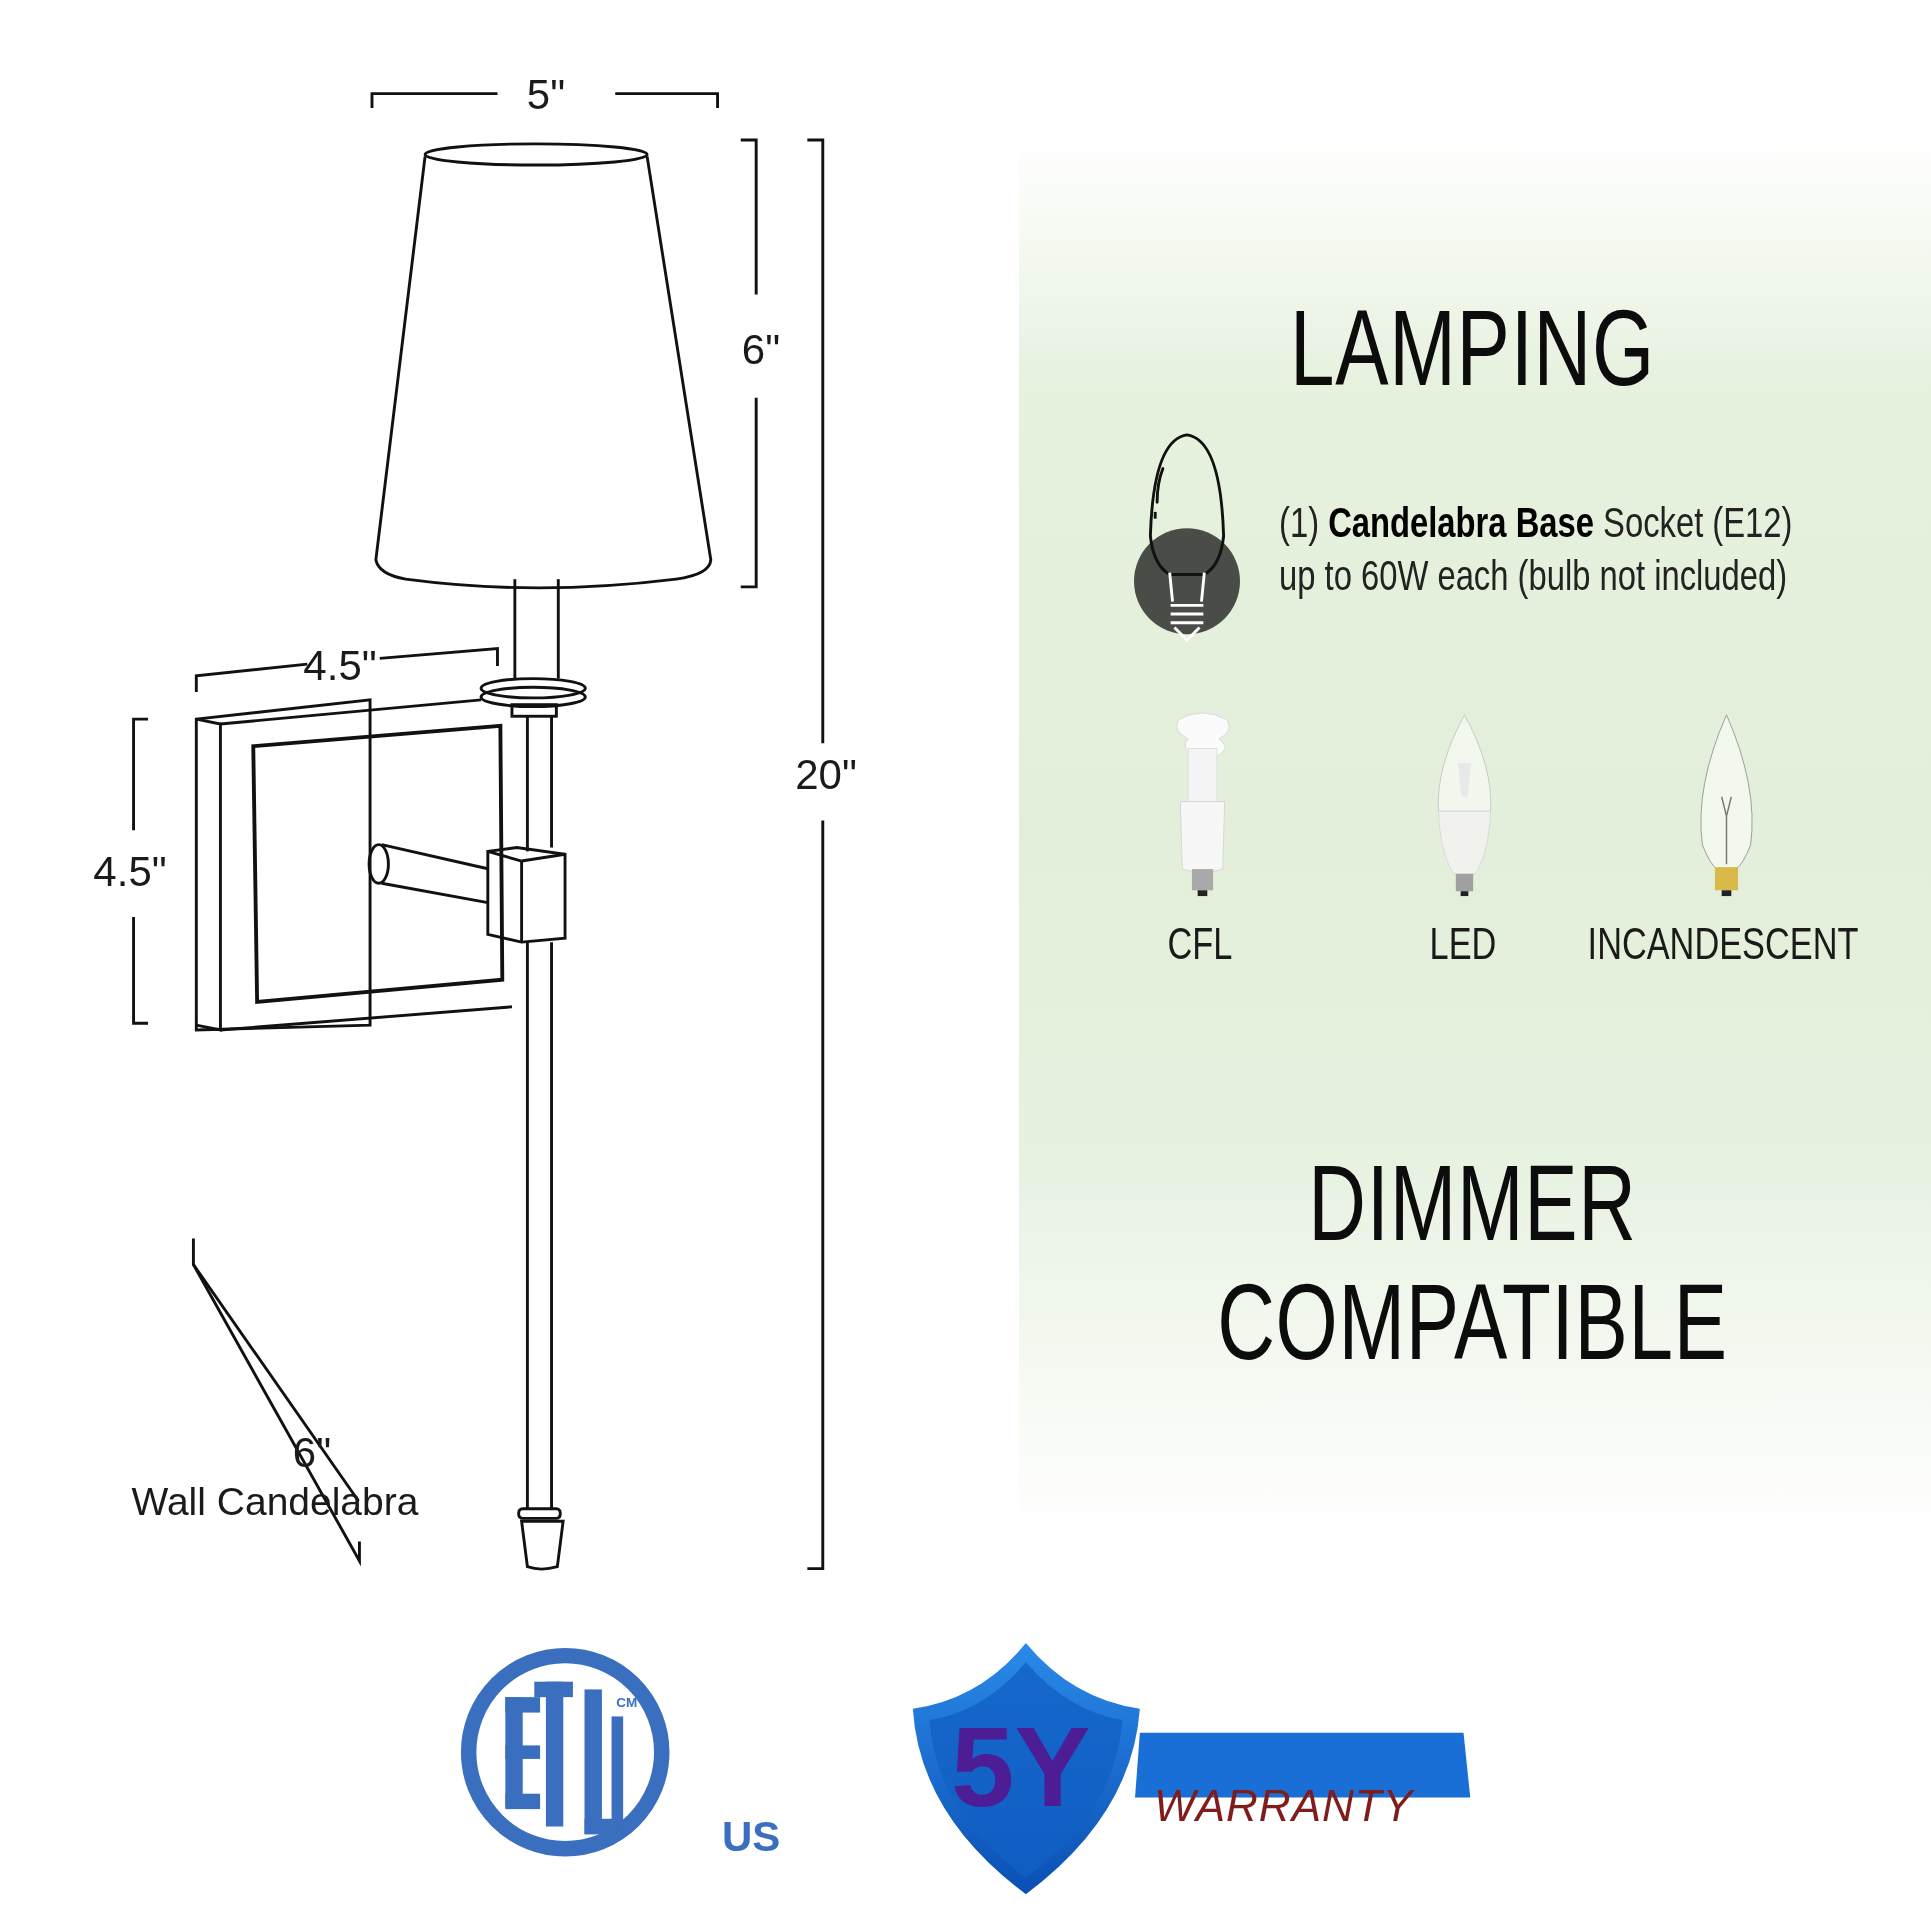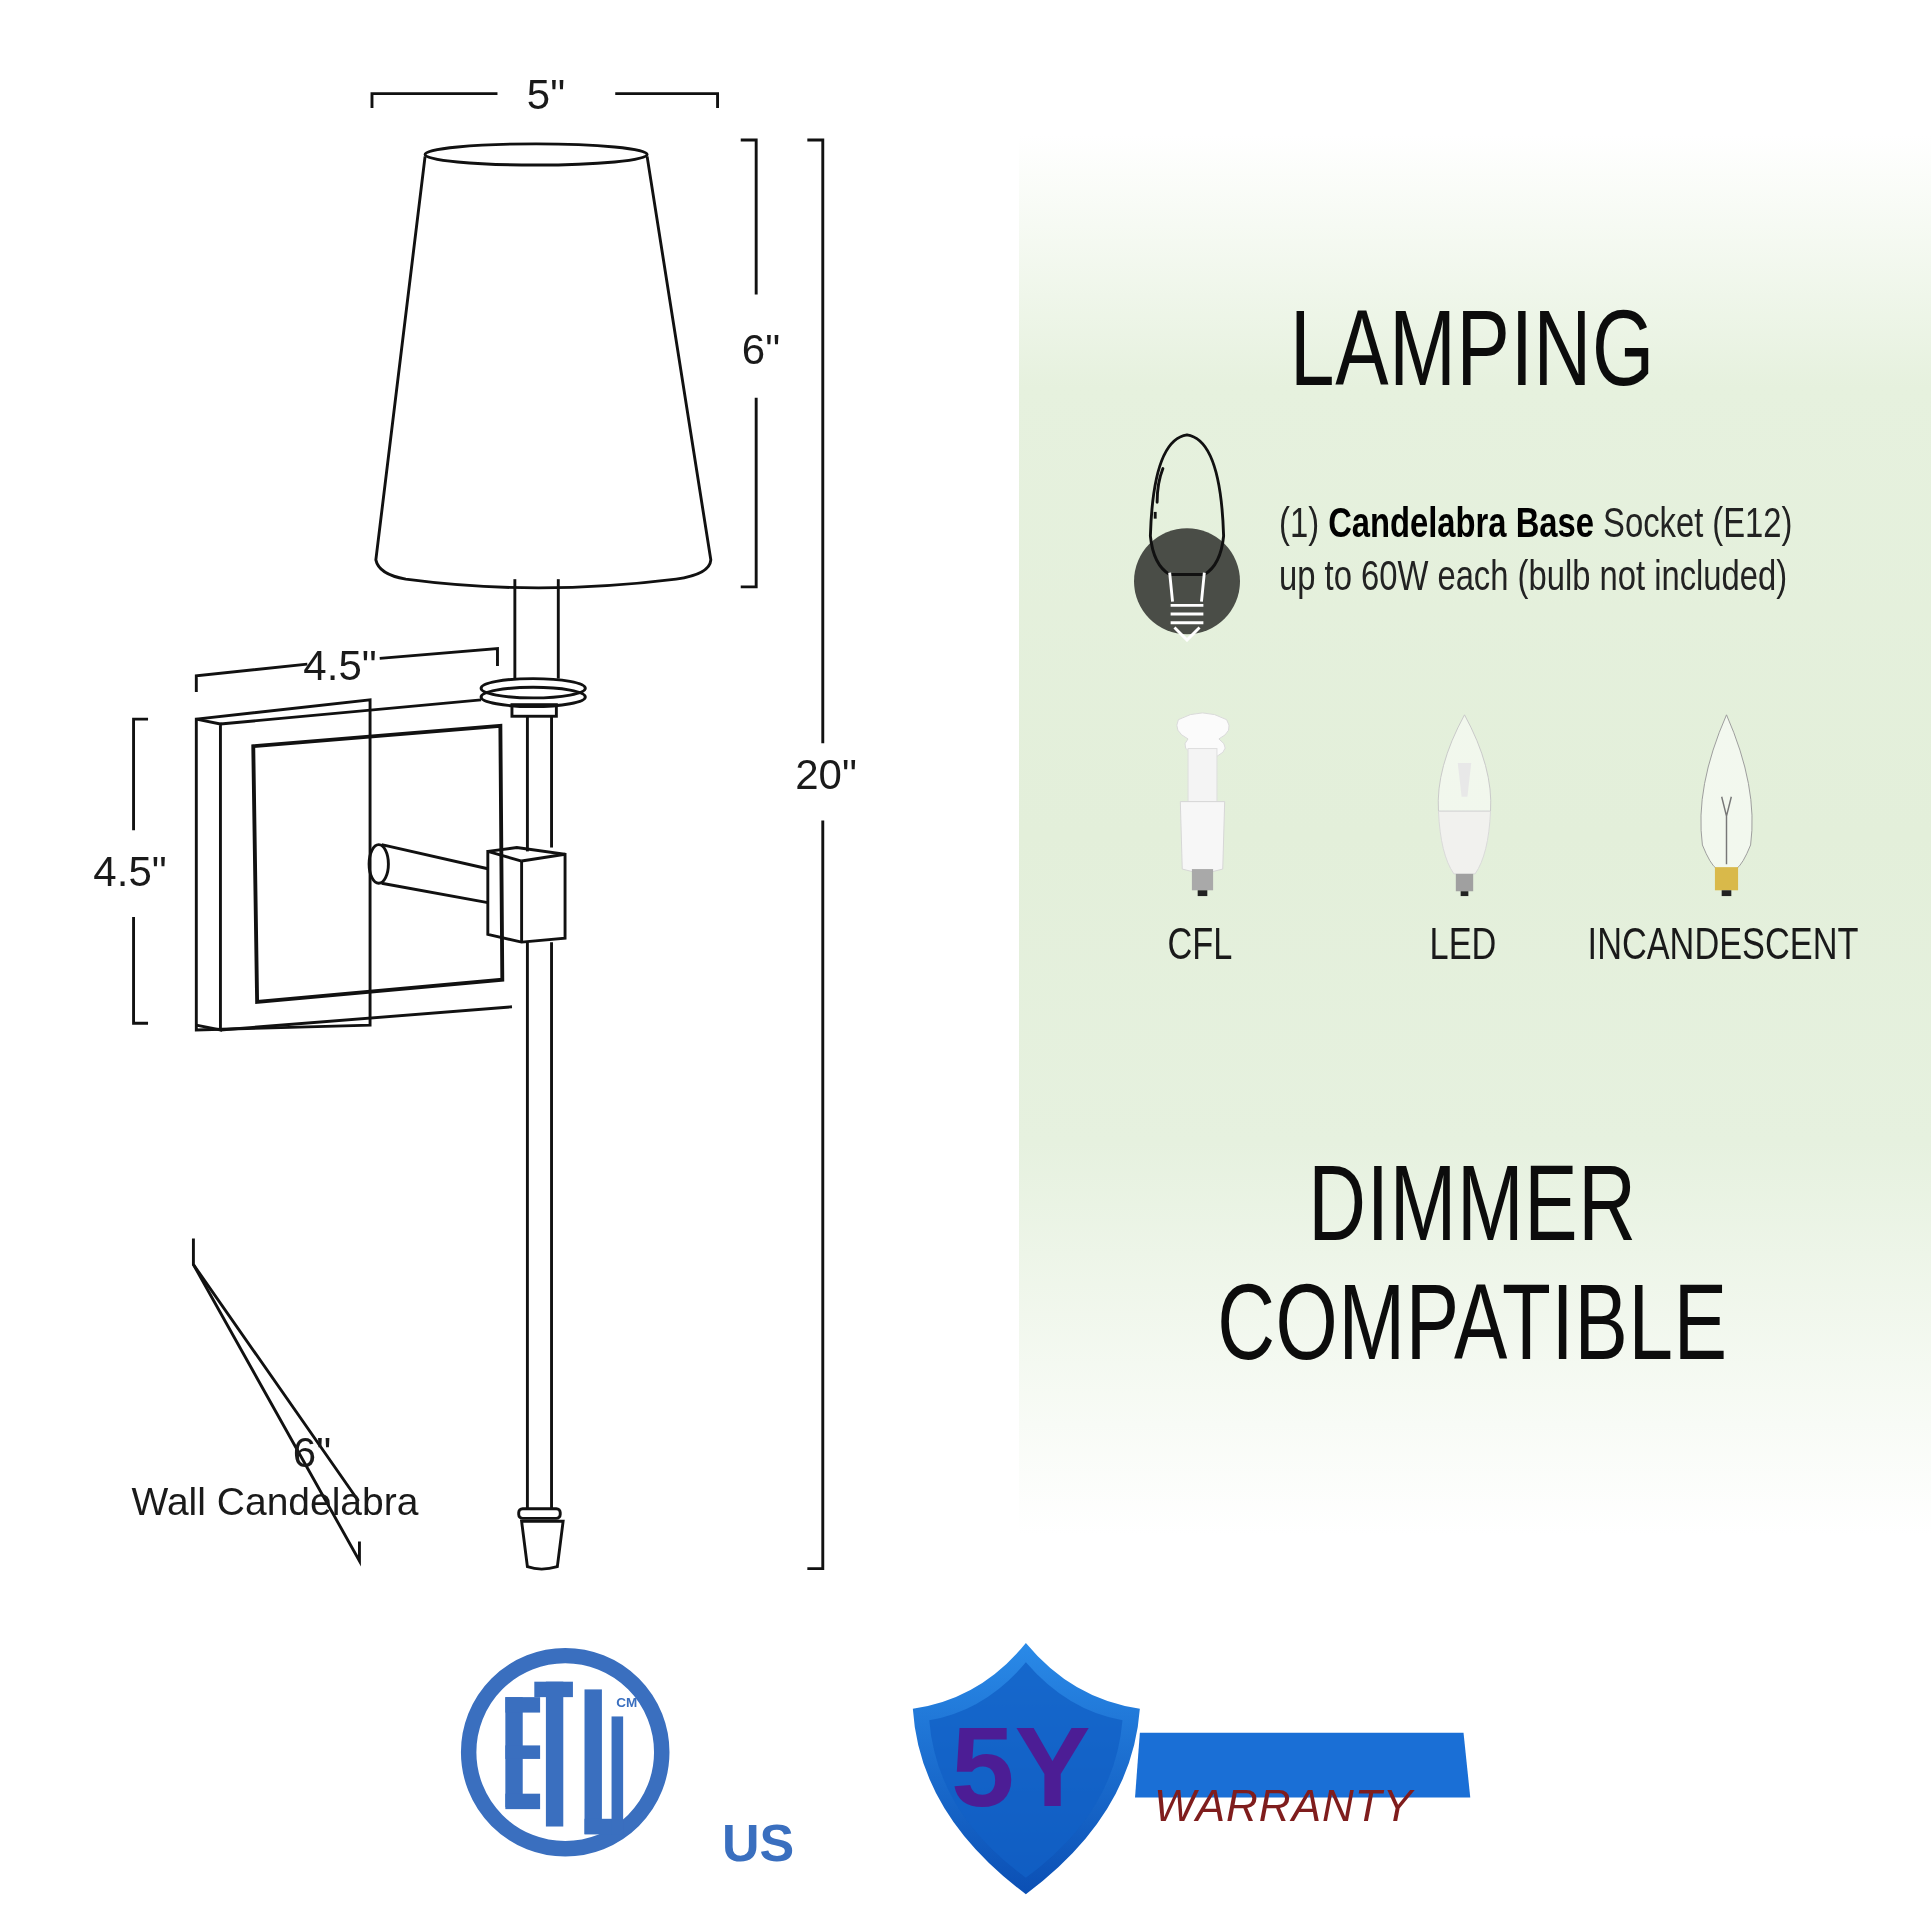--- a/index.html
+++ b/index.html
@@ -6,21 +6,21 @@
   body { width:1931px; height:1931px; position:relative; background:#ffffff; overflow:hidden;
          font-family:"Liberation Sans", sans-serif; color:#111; }
   .abs { position:absolute; }
   .green-panel { left:1019px; top:135px; width:912px; height:1400px;
     background:linear-gradient(to bottom, rgba(228,241,220,0) 0%, #e6f1de 18%, #e3efda 50%, #e6f1df 72%, rgba(255,255,255,1) 100%); }
   .dim-label { font-family:"Liberation Sans", sans-serif; font-size:42px; color:#1a1a1a; white-space:nowrap; transform:translate(-50%,-50%); }
   .heading { font-size:108px; font-weight:400; color:#0c0c0c; white-space:nowrap; text-align:center; width:869px; left:1038px; transform:scaleX(0.74); letter-spacing:1px; line-height:1; }
   .spec-line { left:1279px; font-size:42px; color:#222; white-space:nowrap; transform-origin:left center; transform:scaleX(0.78); line-height:1; }
   .spec-bold { font-weight:700; color:#000; }
   .bulb-label { font-size:44px; color:#1a1a1a; white-space:nowrap; transform:translateX(-50%) scaleX(0.78); line-height:1; top:922px; }
-  .us-text { left:722px; top:1813px; font-size:52px; font-weight:700; color:#3a6fbf; }
+  .us-text { left:722px; top:1813px; font-size:42px; font-weight:700; color:#3a6fbf; }
   .warranty-text { left:1154px; top:1740px; font-size:44px; font-weight:400; font-style:italic; color:#7f1d1d; letter-spacing:1px;margin-top:41px; }
   .fiveY { left:951px; top:1701px; font-size:114px; font-weight:700; color:#4c1d95; }
 </style>
 </head>
 <body>
 
 <div class="abs green-panel"></div>
 
 <svg class="abs" style="left:0;top:0" width="966" height="1641" viewBox="0 0 1000 1700">
   <g fill="none" stroke="#111" stroke-width="3">

